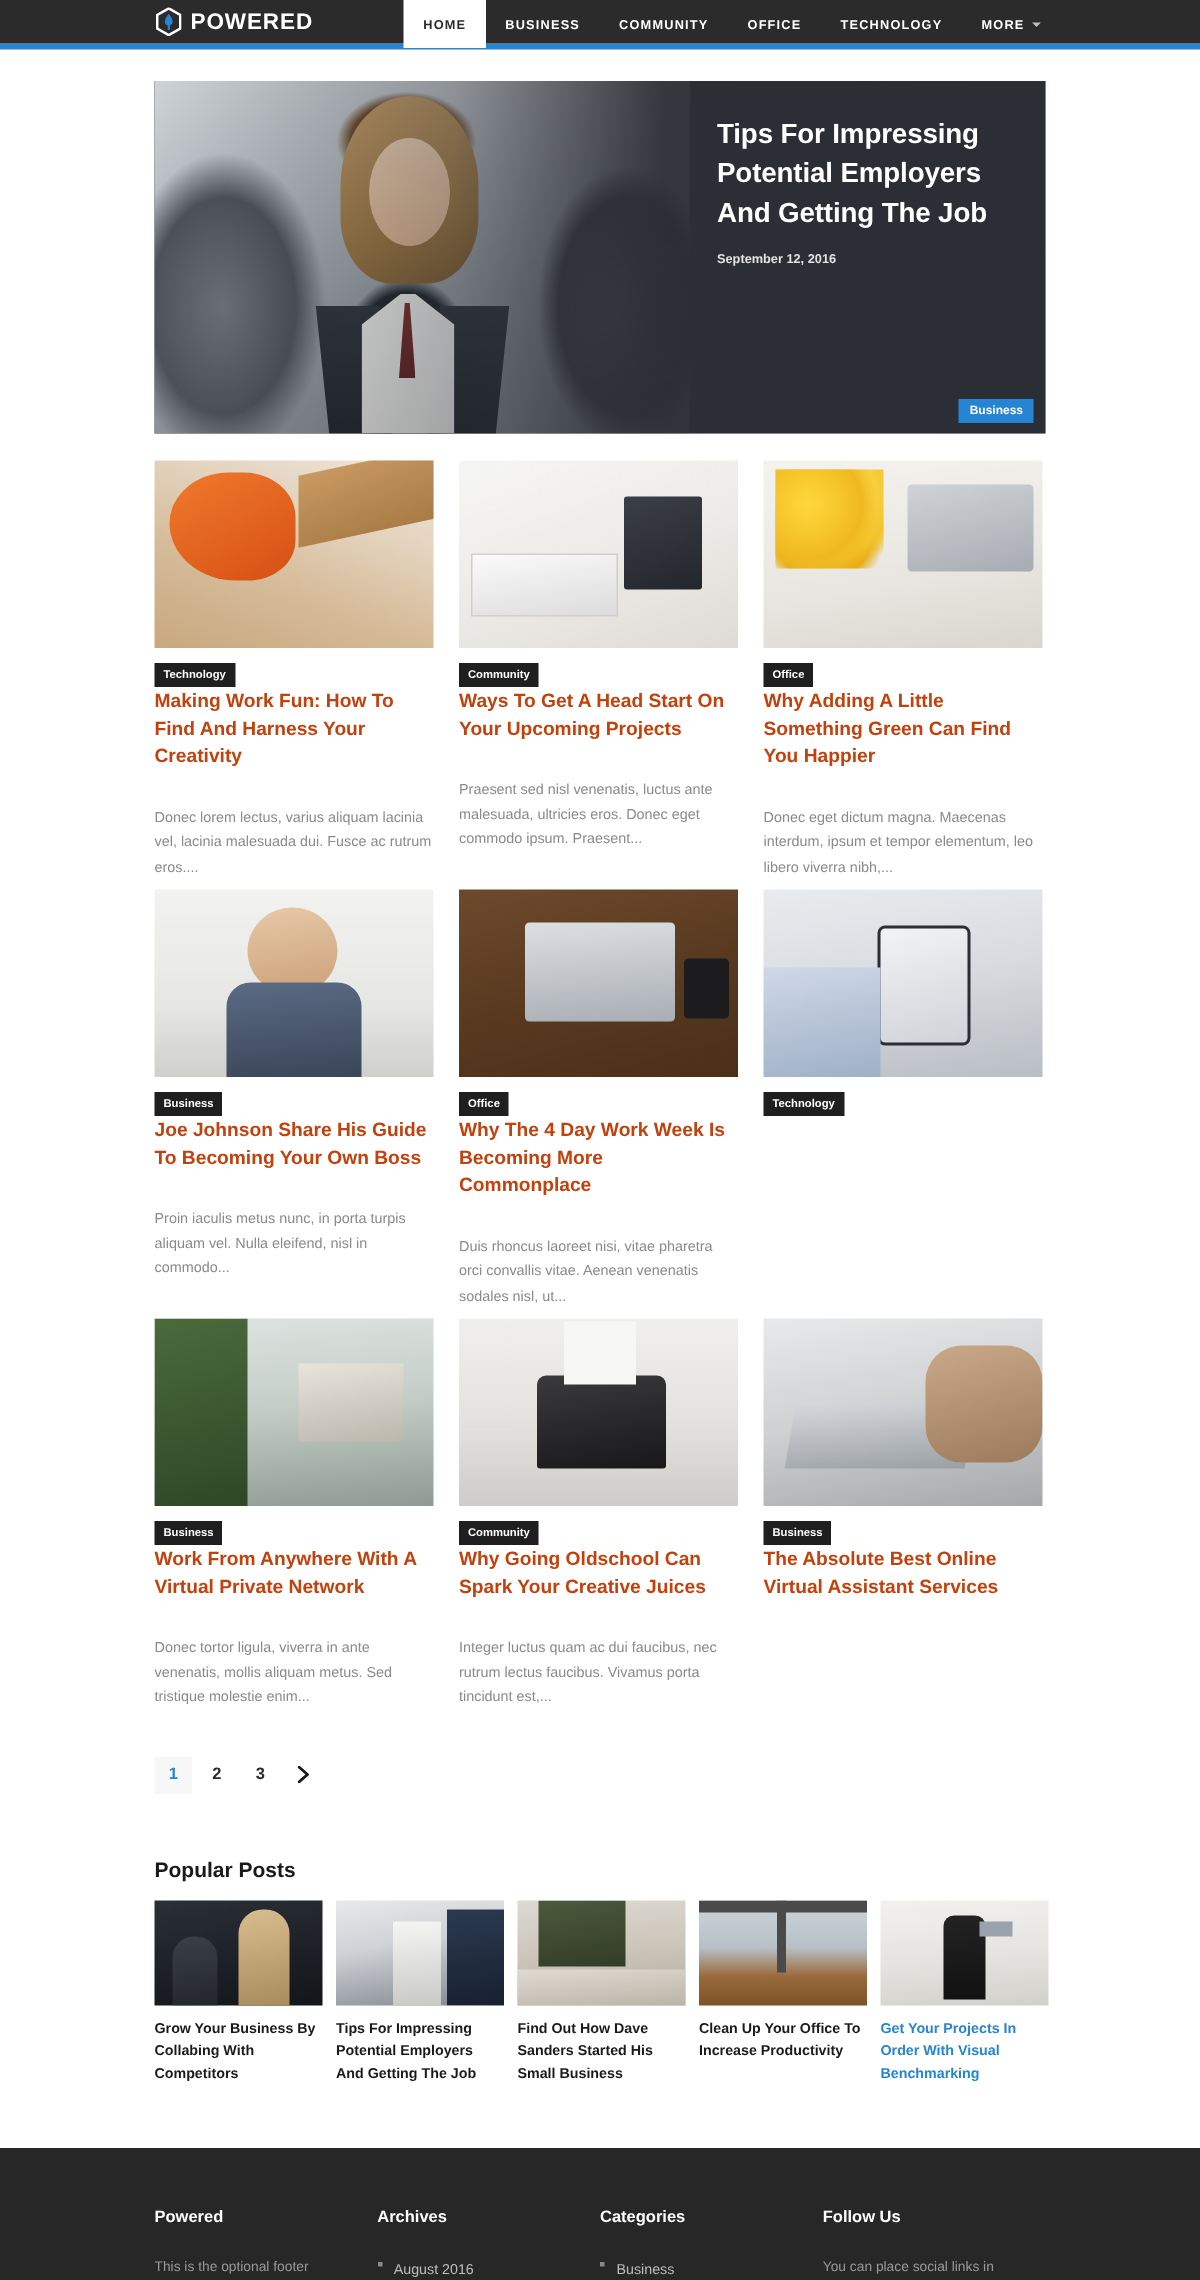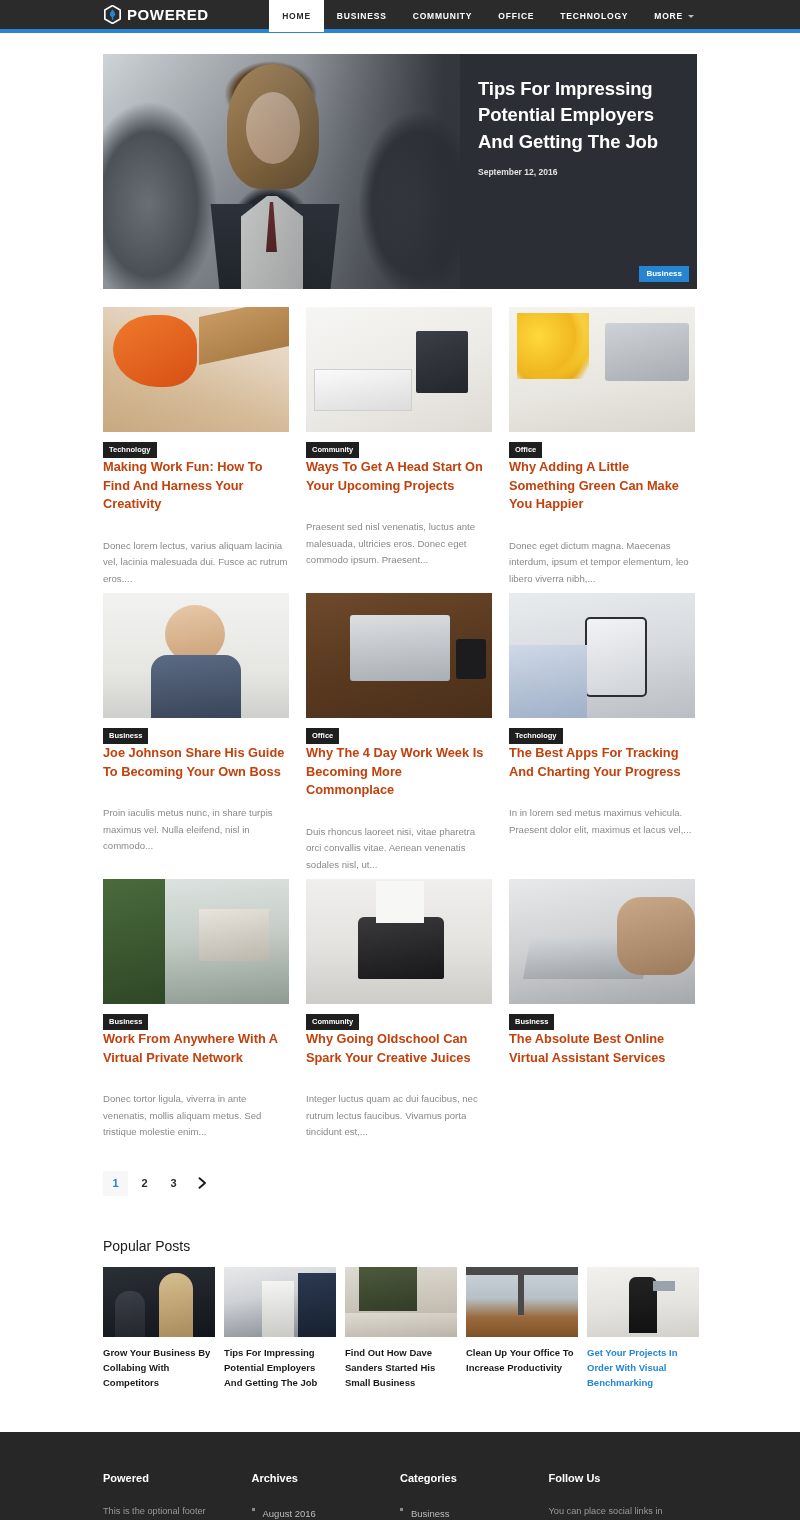--- a/index.html
+++ b/index.html
@@ -286,21 +286,21 @@
   .page-next {
     width: 25px; height: 25px;
     display: flex; align-items: center; justify-content: center;
     color: #1a1a1a; cursor: pointer;
   }
   .page-next svg { display: block; }
 
   
   .popular-heading {
     font-size: 14px;
-    font-weight: normal;
+    font-weight: bold;
     color: #1a1a1a;
     margin-bottom: 13px;
   }
   .popular-row { display: flex; gap: 0 9px; }
   .pp { width: 112px; cursor: pointer; }
   .pp-thumb { width: 112px; height: 70px; overflow: hidden; position: relative; background: #c9c9c9; }
   .pp-title {
     margin-top: 8px;
     font-size: 9.5px;
     font-weight: bold;
@@ -459,43 +459,41 @@
       <div class="card">
         <div class="card-thumb t2"></div>
         <div class="card-cat">Community</div>
         <div class="card-title">Ways To Get A Head Start On Your Upcoming Projects</div>
         <div class="card-excerpt">Praesent sed nisl venenatis, luctus ante malesuada, ultricies eros. Donec eget commodo ipsum. Praesent...</div>
       </div>
 
       <div class="card">
         <div class="card-thumb t3"></div>
         <div class="card-cat">Office</div>
-        <div class="card-title">Why Adding A Little Something Green Can Make You Happier</div>
+        <div class="card-title">Why Adding A Little Something Green Can Find You Happier</div>
         <div class="card-excerpt">Donec eget dictum magna. Maecenas interdum, ipsum et tempor elementum, leo libero viverra nibh,...</div>
       </div>
 
       <div class="card">
         <div class="card-thumb t4"></div>
         <div class="card-cat">Business</div>
         <div class="card-title">Joe Johnson Share His Guide To Becoming Your Own Boss</div>
-        <div class="card-excerpt">Proin iaculis metus nunc, in share turpis maximus vel. Nulla eleifend, nisl in commodo...</div>
+        <div class="card-excerpt">Proin iaculis metus nunc, in porta turpis aliquam vel. Nulla eleifend, nisl in commodo...</div>
       </div>
 
       <div class="card">
         <div class="card-thumb t5"></div>
         <div class="card-cat">Office</div>
         <div class="card-title">Why The 4 Day Work Week Is Becoming More Commonplace</div>
         <div class="card-excerpt">Duis rhoncus laoreet nisi, vitae pharetra orci convallis vitae. Aenean venenatis sodales nisl, ut...</div>
       </div>
 
       <div class="card">
         <div class="card-thumb t6"></div>
         <div class="card-cat">Technology</div>
-        <div class="card-title">The Best Apps For Tracking And Charting Your Progress</div>
-        <div class="card-excerpt">In in lorem sed metus maximus vehicula. Praesent dolor elit, maximus et lacus vel,...</div>
       </div>
 
       <div class="card">
         <div class="card-thumb t7"></div>
         <div class="card-cat">Business</div>
         <div class="card-title">Work From Anywhere With A Virtual Private Network</div>
         <div class="card-excerpt">Donec tortor ligula, viverra in ante venenatis, mollis aliquam metus. Sed tristique molestie enim...</div>
       </div>
 
       <div class="card">

